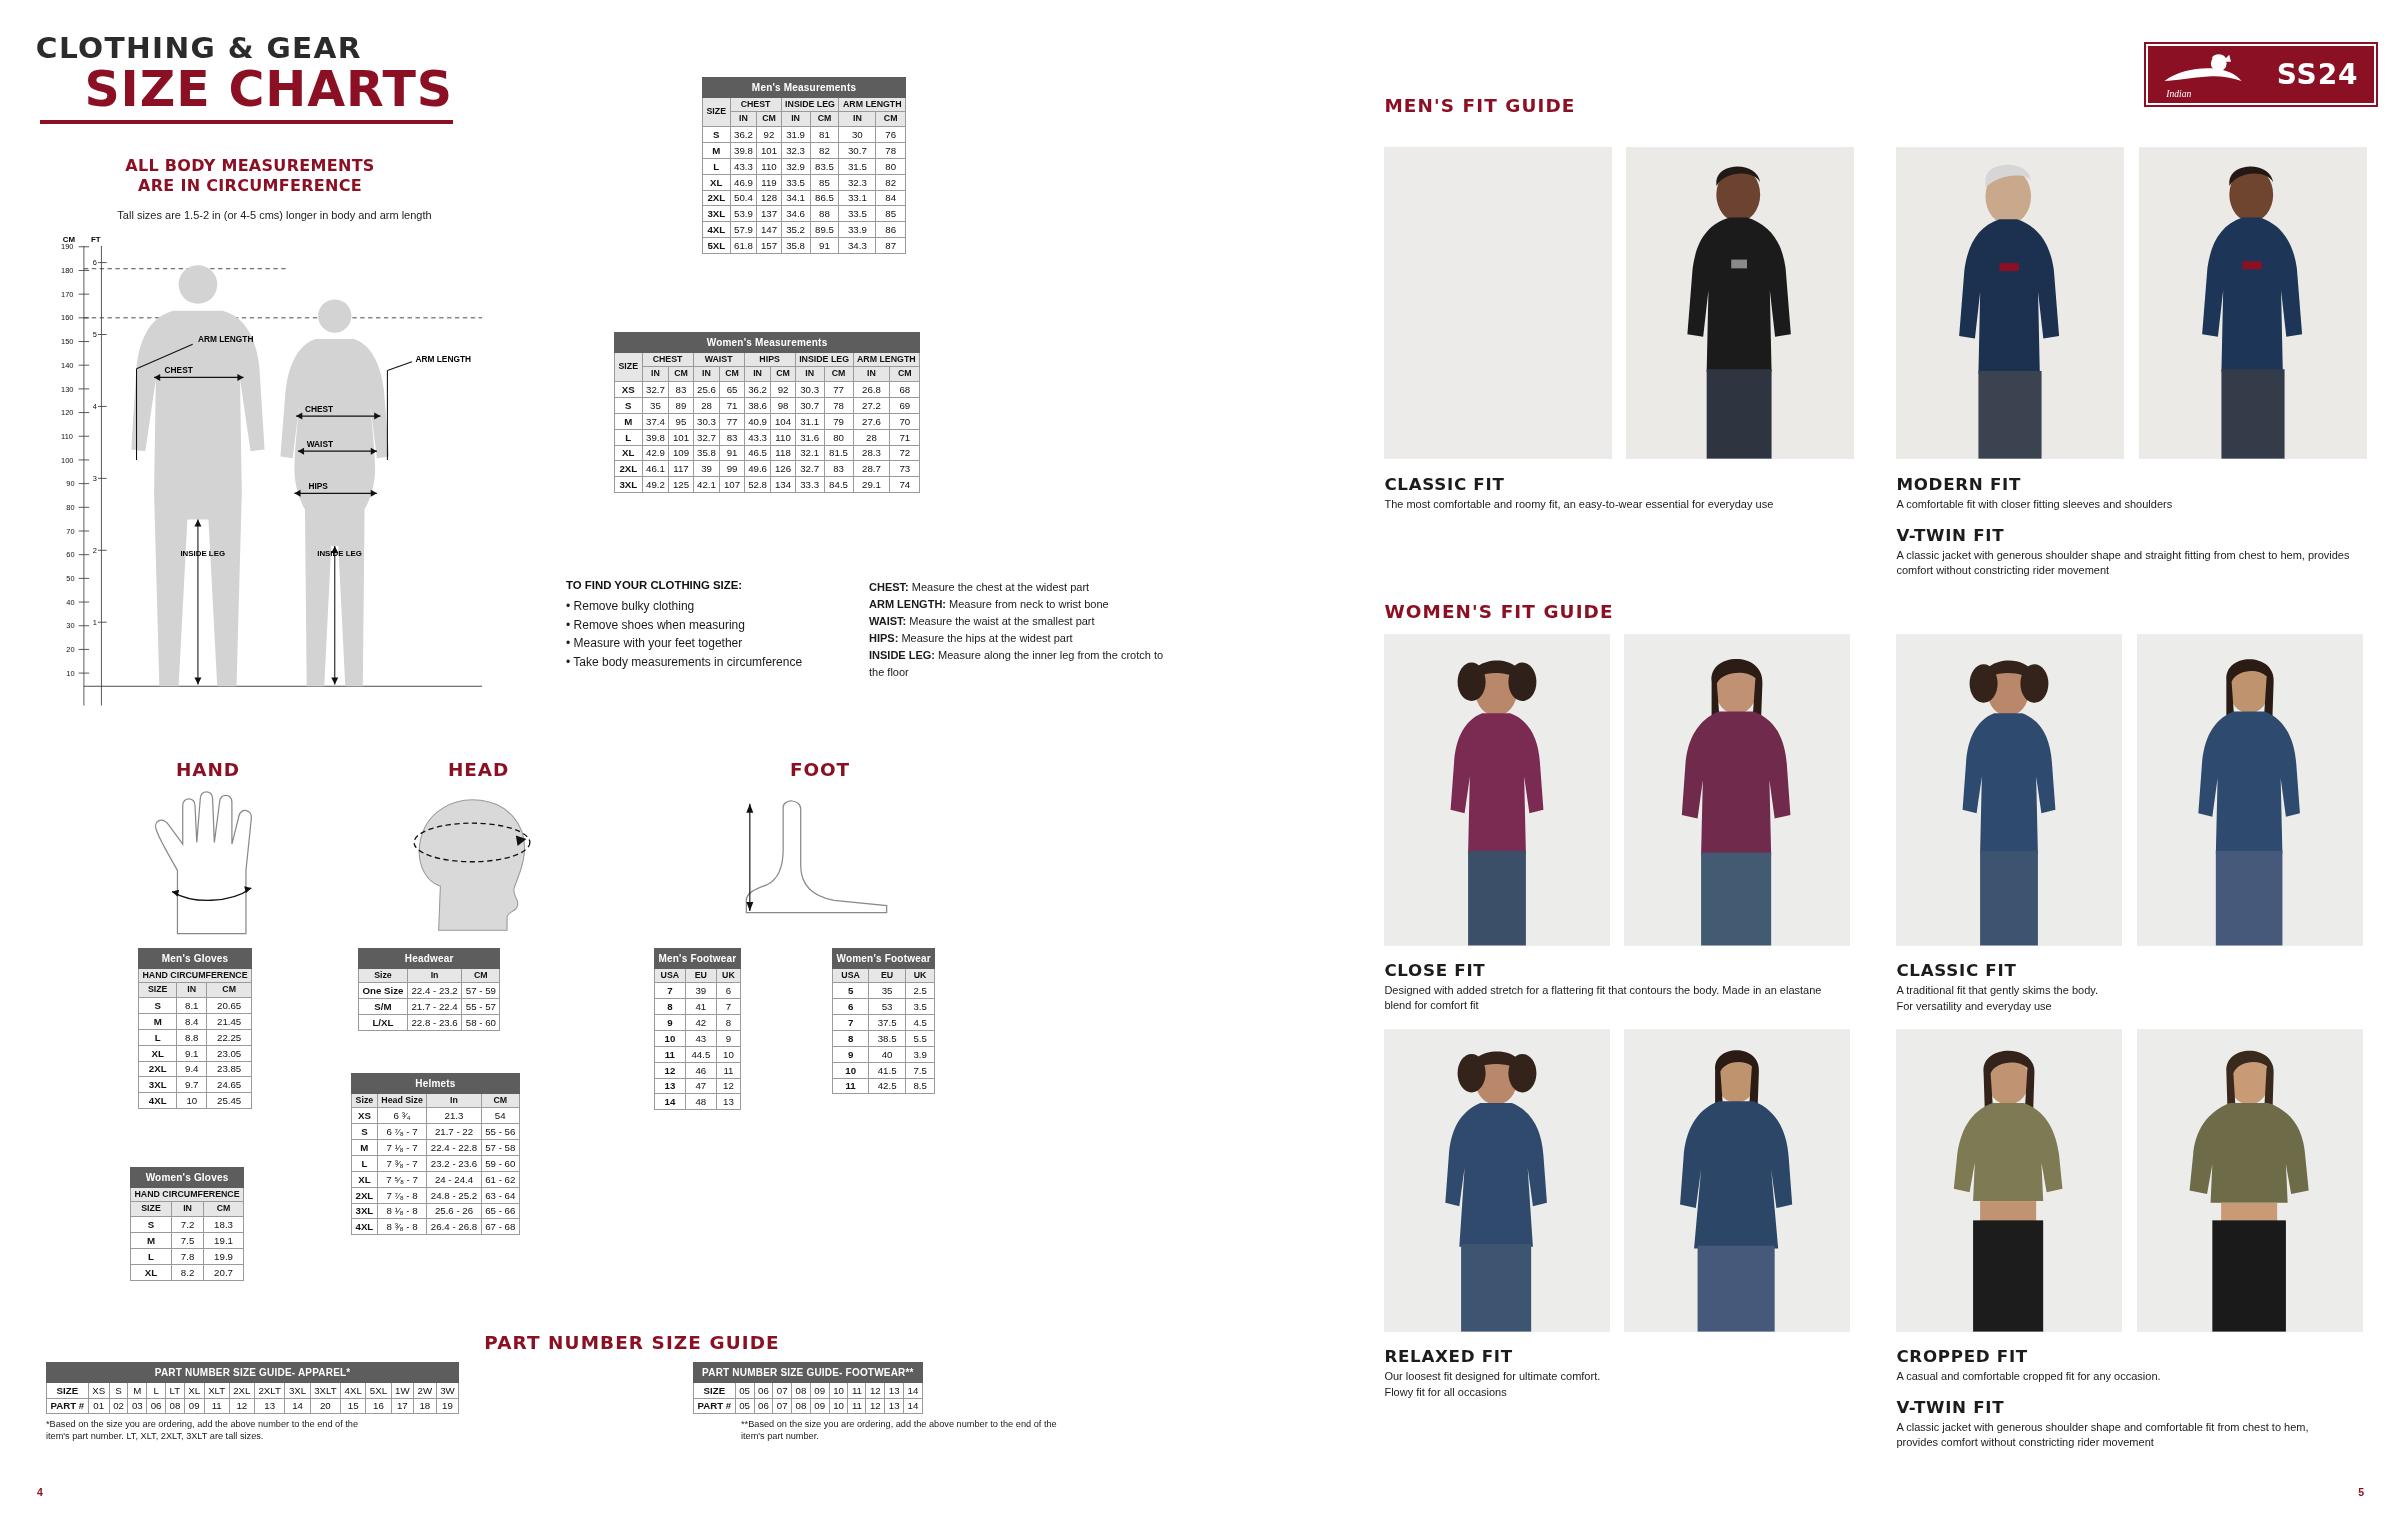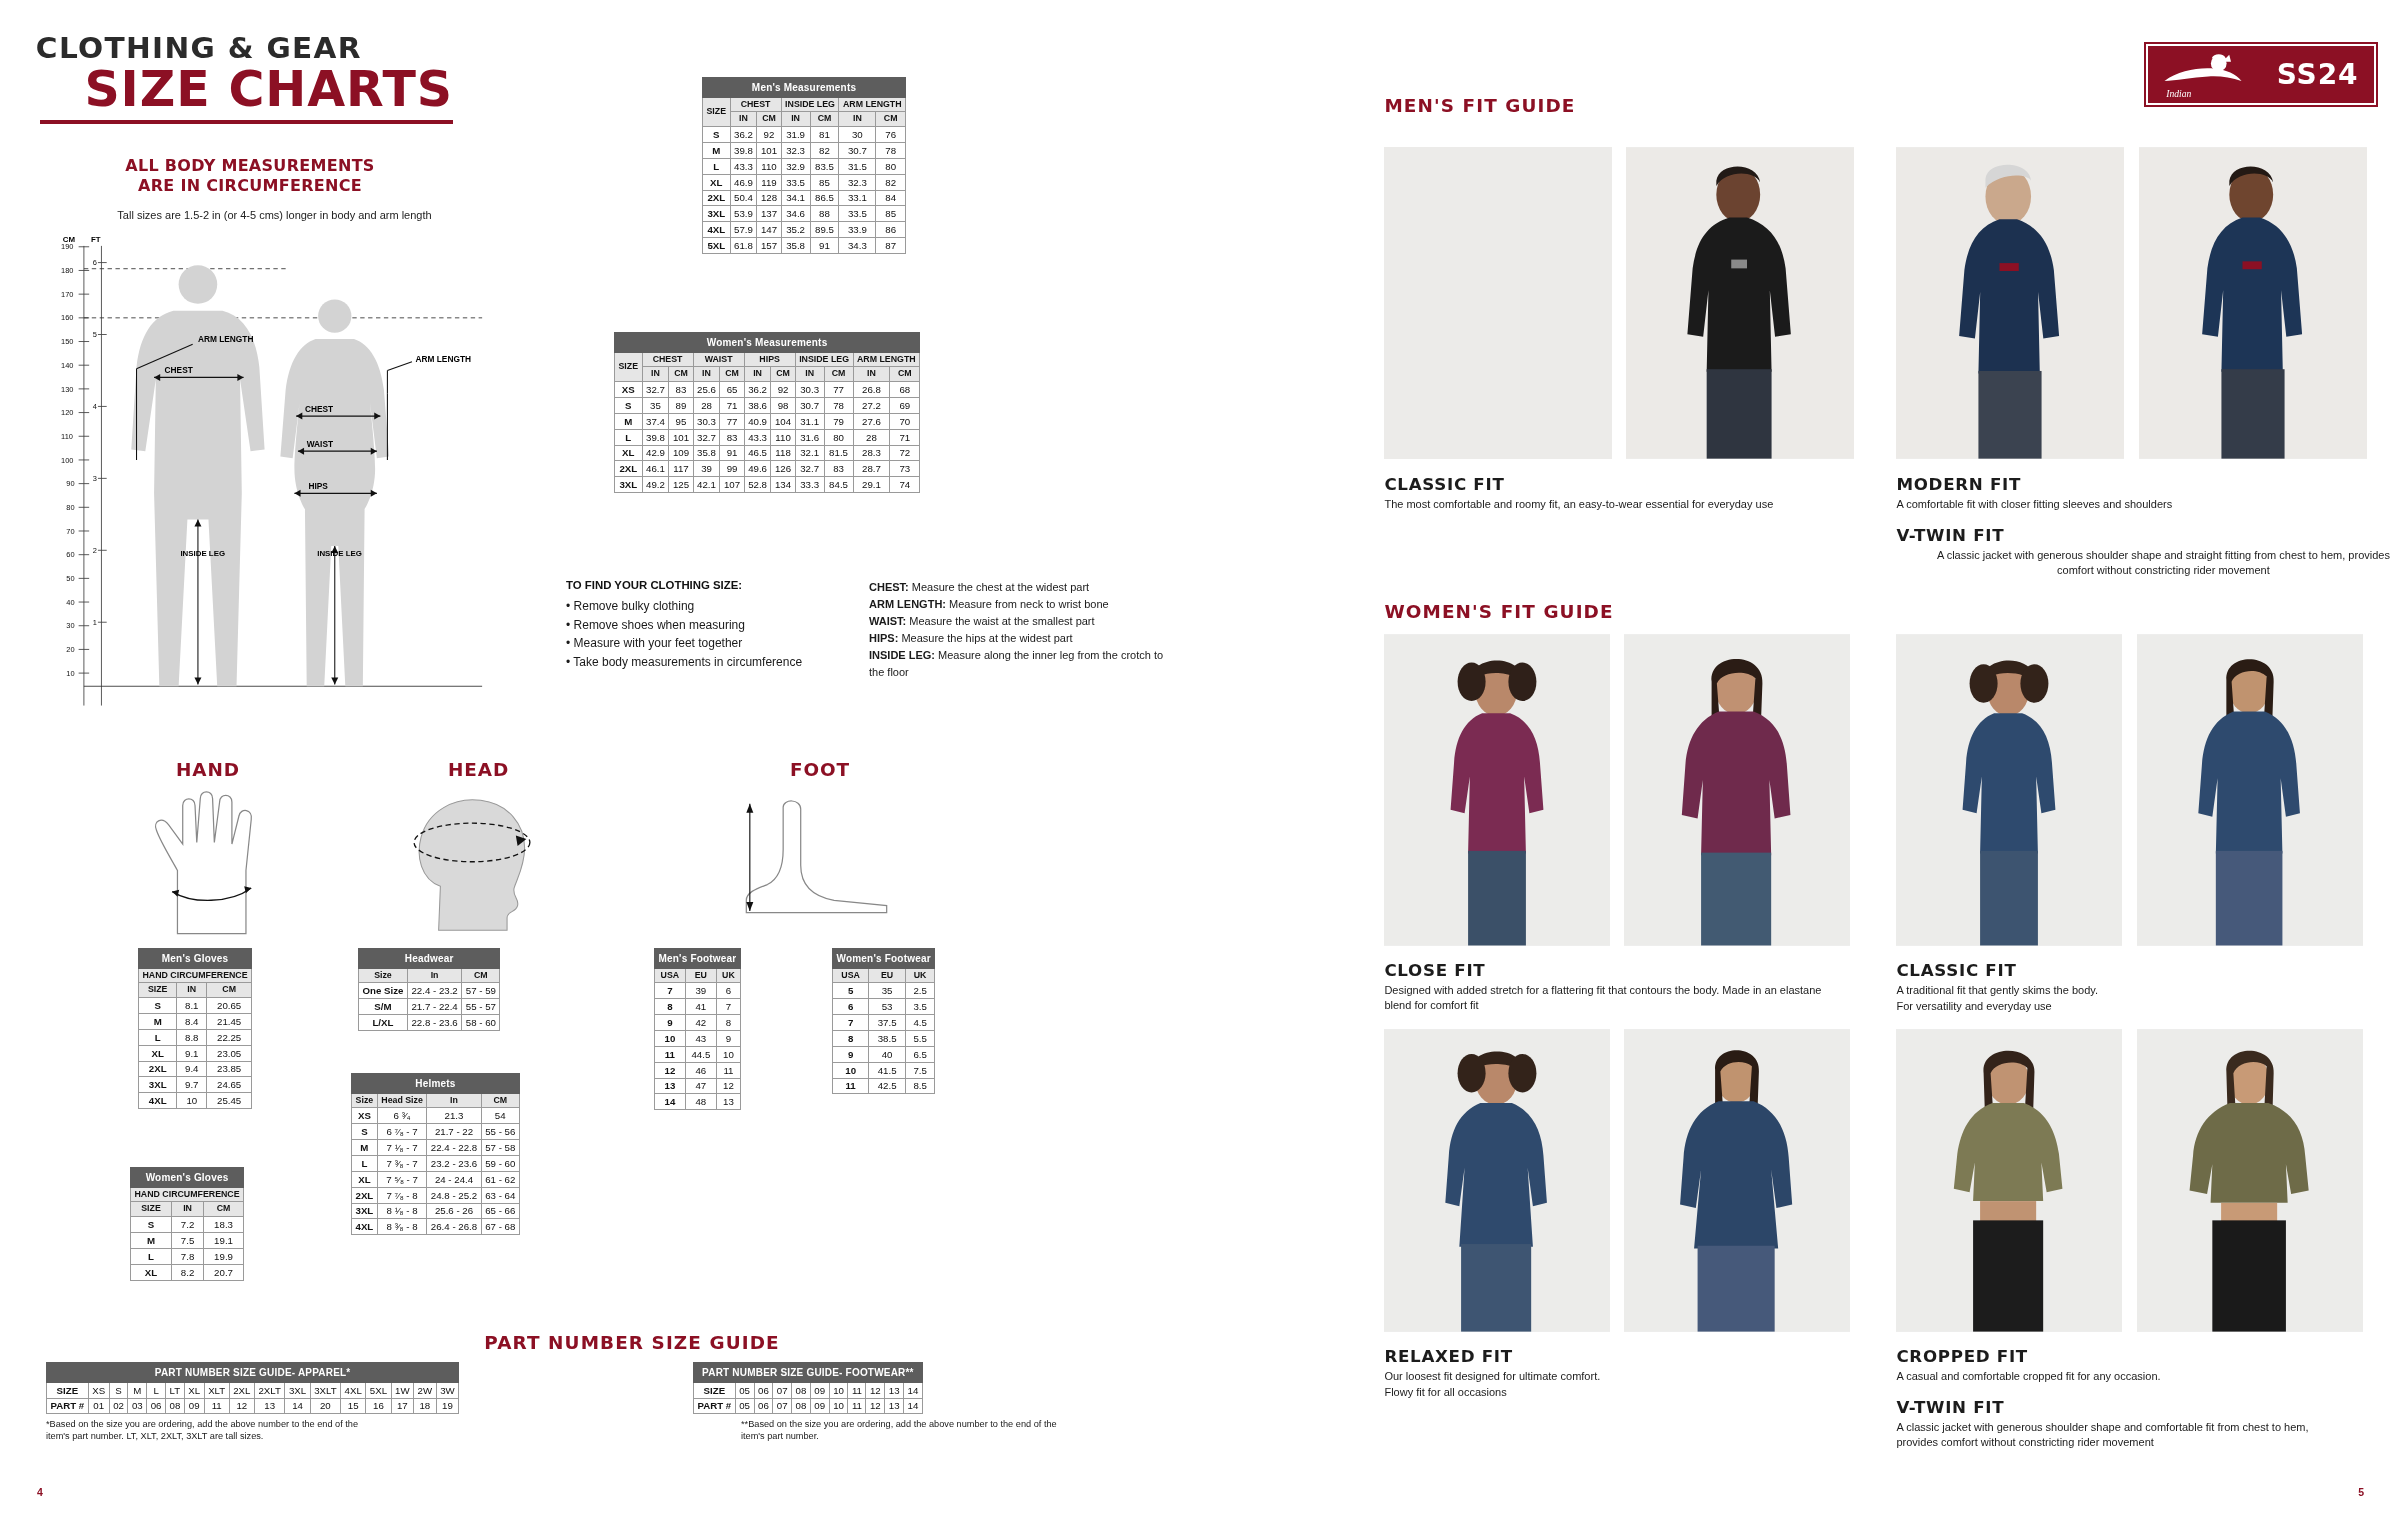--- a/index.html
+++ b/index.html
@@ -829,21 +829,21 @@
               <td>4.5</td>
             </tr>
             <tr>
               <td style="font-weight: 700;">8</td>
               <td>38.5</td>
               <td>5.5</td>
             </tr>
             <tr>
               <td style="font-weight: 700;">9</td>
               <td>40</td>
-              <td>6.5</td>
+              <td>3.9</td>
             </tr>
             <tr>
               <td style="font-weight: 700;">10</td>
               <td>41.5</td>
               <td>7.5</td>
             </tr>
             <tr>
               <td style="font-weight: 700;">11</td>
               <td>42.5</td>
               <td>8.5</td>
@@ -1005,21 +1005,21 @@
       </svg>
     </div>
 
     <div class="fit-title" style="left:102px; top:474px;">CLASSIC FIT</div>
     <div class="fit-desc" style="left:102px; top:497px; width:474px;">The most comfortable and roomy fit, an easy-to-wear essential for everyday use</div>
 
     <div class="fit-title" style="left:614px; top:474px;">MODERN FIT</div>
     <div class="fit-desc" style="left:614px; top:497px; width:474px;">A comfortable fit with closer fitting sleeves and shoulders</div>
 
     <div class="fit-title" style="left:614px; top:525px;">V-TWIN FIT</div>
-    <div class="fit-desc" style="left:644px; top:548px; width:474px;text-align:center;">A classic jacket with generous shoulder shape and straight fitting from chest to hem, provides comfort without constricting rider movement</div>
+    <div class="fit-desc" style="left:614px; top:548px; width:474px;">A classic jacket with generous shoulder shape and straight fitting from chest to hem, provides comfort without constricting rider movement</div>
 
     <div class="photo" style="left:102px; top:634px; width:226px; height:312px;">
       <svg width="226" height="312" viewBox="0 0 258 355">
         <rect width="258" height="355" fill="#ececea"></rect>
         <ellipse cx="128" cy="64" rx="24" ry="29" fill="#b9886a"></ellipse>
         <path d="M98 58 C92 22 164 18 160 60 C156 40 104 38 98 58 Z" fill="#2f2019"></path>
         <ellipse cx="100" cy="54" rx="16" ry="22" fill="#2f2019"></ellipse>
         <ellipse cx="158" cy="54" rx="16" ry="22" fill="#2f2019"></ellipse>
         <path d="M112 90 L144 90 C166 98 176 118 178 146 L182 200 L166 204 L160 162 L162 250 L96 250 L98 162 L92 204 L76 200 L80 146 C82 118 92 98 112 90 Z" fill="#7b2b52"></path>
         <rect x="96" y="247" width="66" height="108" fill="#3b5068"></rect>

